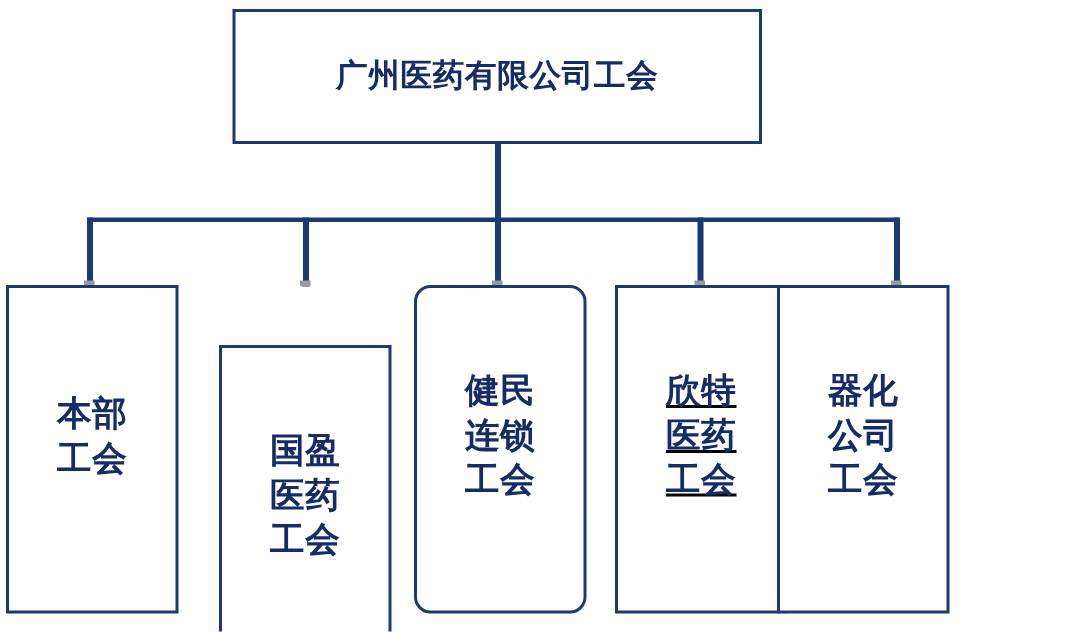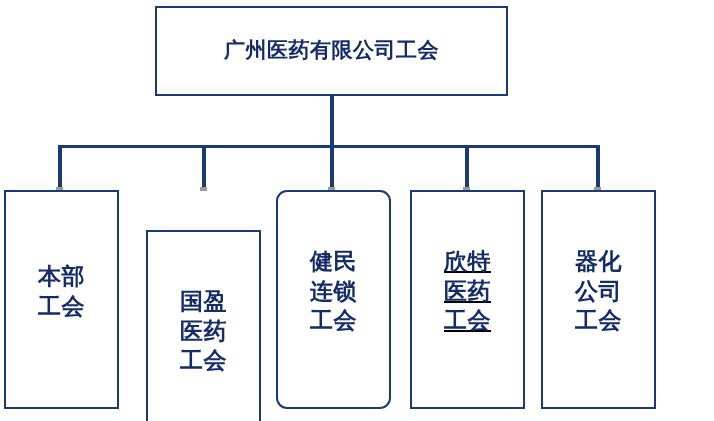--- a/index.html
+++ b/index.html
@@ -65,21 +65,21 @@
   .node-child .node-label {
     font-size: 23px;
     line-height: 1.28;
     transform: translateY(-8px);
   }
 
   #node-child-0 { left: 4px; }
   #node-child-1 { left: 146px; margin-top: 40px; }
   #node-child-2 { left: 276px; border-radius: 11px; }
   #node-child-3 { left: 410px; text-decoration: underline; }
-  #node-child-4 { left: 541px; }
+  #node-child-4 { left: 518px; }
 
   
   .connector {
     position: absolute;
     background: #1b3a73;
   }
   .v-line { width: 4px; }
   .h-line { height: 3px; }
 
   

